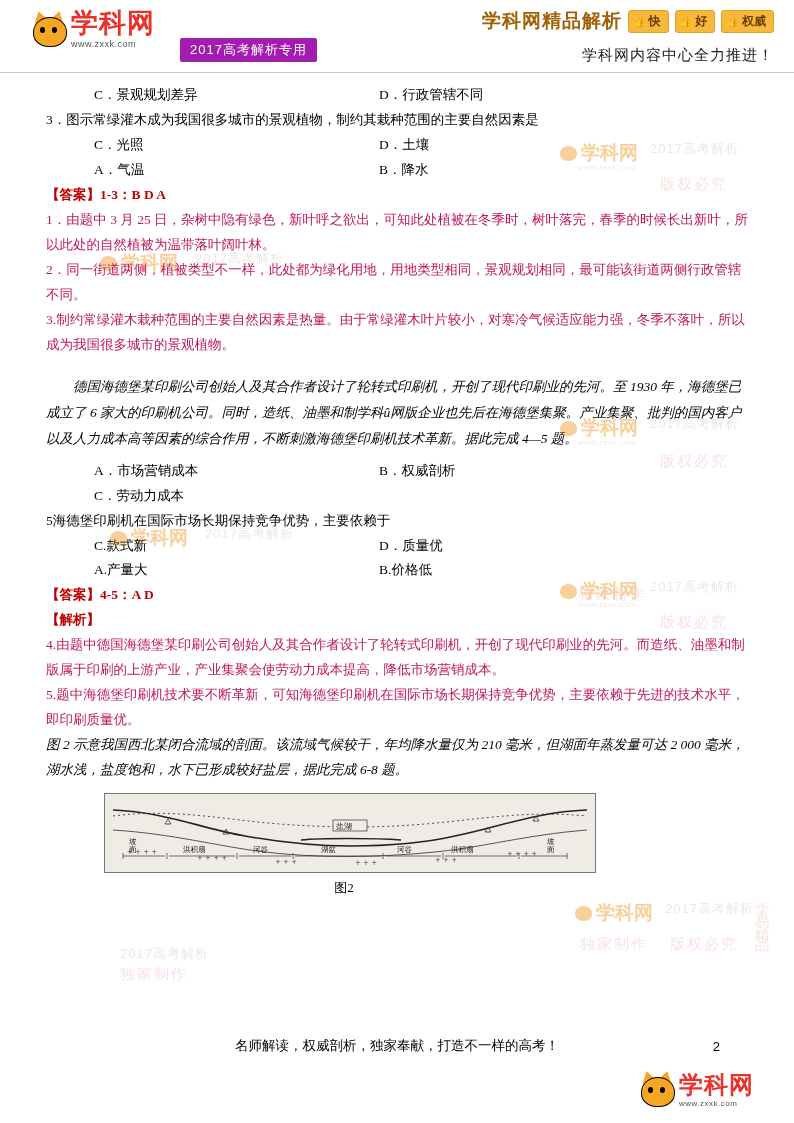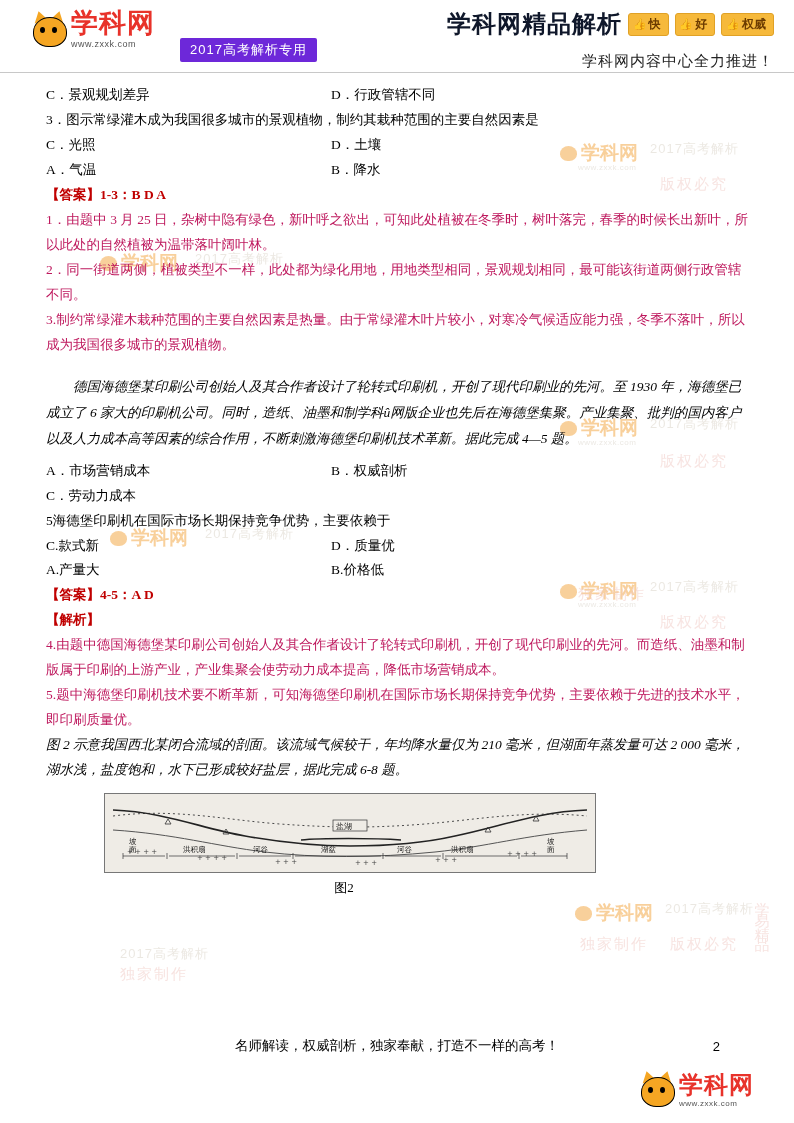--- a/index.html
+++ b/index.html
@@ -84,21 +84,21 @@
     font-family: "Liberation Sans", sans-serif;
     font-size: 9px;
     color: #555;
     letter-spacing: 0.5px;
     margin-top: 3px;
   }
   .badge-exam {
     position: absolute;
     left: 180px;
     top: 38px;
-    background: #6d28d9;
+    background: #a21caf;
     color: #fff;
     font-family: "Liberation Sans", sans-serif;
     font-size: 13px;
     padding: 3px 10px;
     border-radius: 2px;
     letter-spacing: 1px;
   }
   .header-right {
     position: absolute;
     right: 20px;
@@ -106,23 +106,23 @@
     text-align: right;
   }
   .hr-line1 {
     display: flex;
     align-items: center;
     justify-content: flex-end;
     gap: 6px;
   }
   .hr-title {
     font-family: "Liberation Sans", sans-serif;
-    font-size: 24px;
+    font-size: 19px;
     font-weight: bold;
-    color: #0f172a;
+    color: #a16207;
     letter-spacing: 1px;
   }
   .thumb-pill {
     display: inline-flex;
     align-items: center;
     gap: 2px;
     background: #f6b93b;
     color: #6b3b00;
     font-family: "Liberation Sans", sans-serif;
     font-size: 12px;
@@ -144,21 +144,21 @@
   .content {
     position: relative;
     padding: 10px 46px 0 46px;
     font-size: 13.5px;
     line-height: 1.85;
     z-index: 3;
   }
   .row2 {
     display: flex;
   }
-  .row2 > .c1 { width: 285px; flex: none; }
+  .row2 > .c1 { width: 285px; flex: none; margin-left: 48px; }
   .row2 > .c2 { flex: 1; }
   .q-line { white-space: nowrap; }
   .red { color: #be185d; }
   .ans-head { color: #c00000; font-weight: bold; }
   .kai {
     font-family: Liberation Serif, serif;
     font-style: italic;
   }
   .passage {
     margin-top: 16px;

